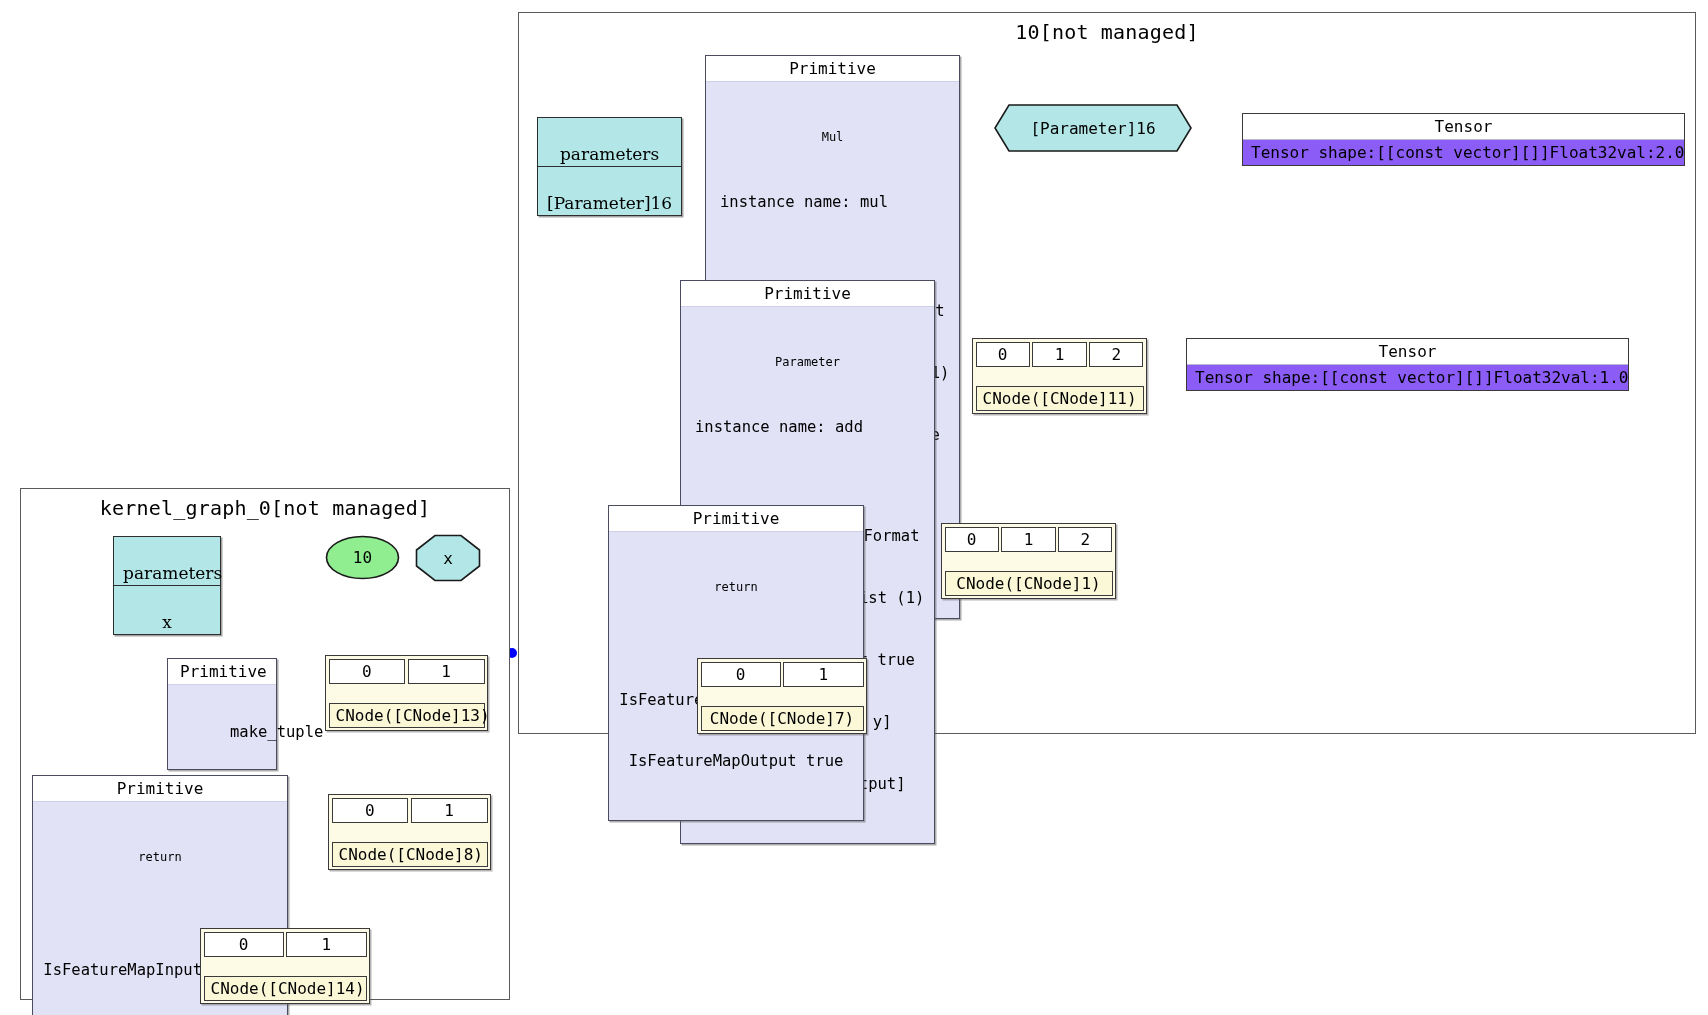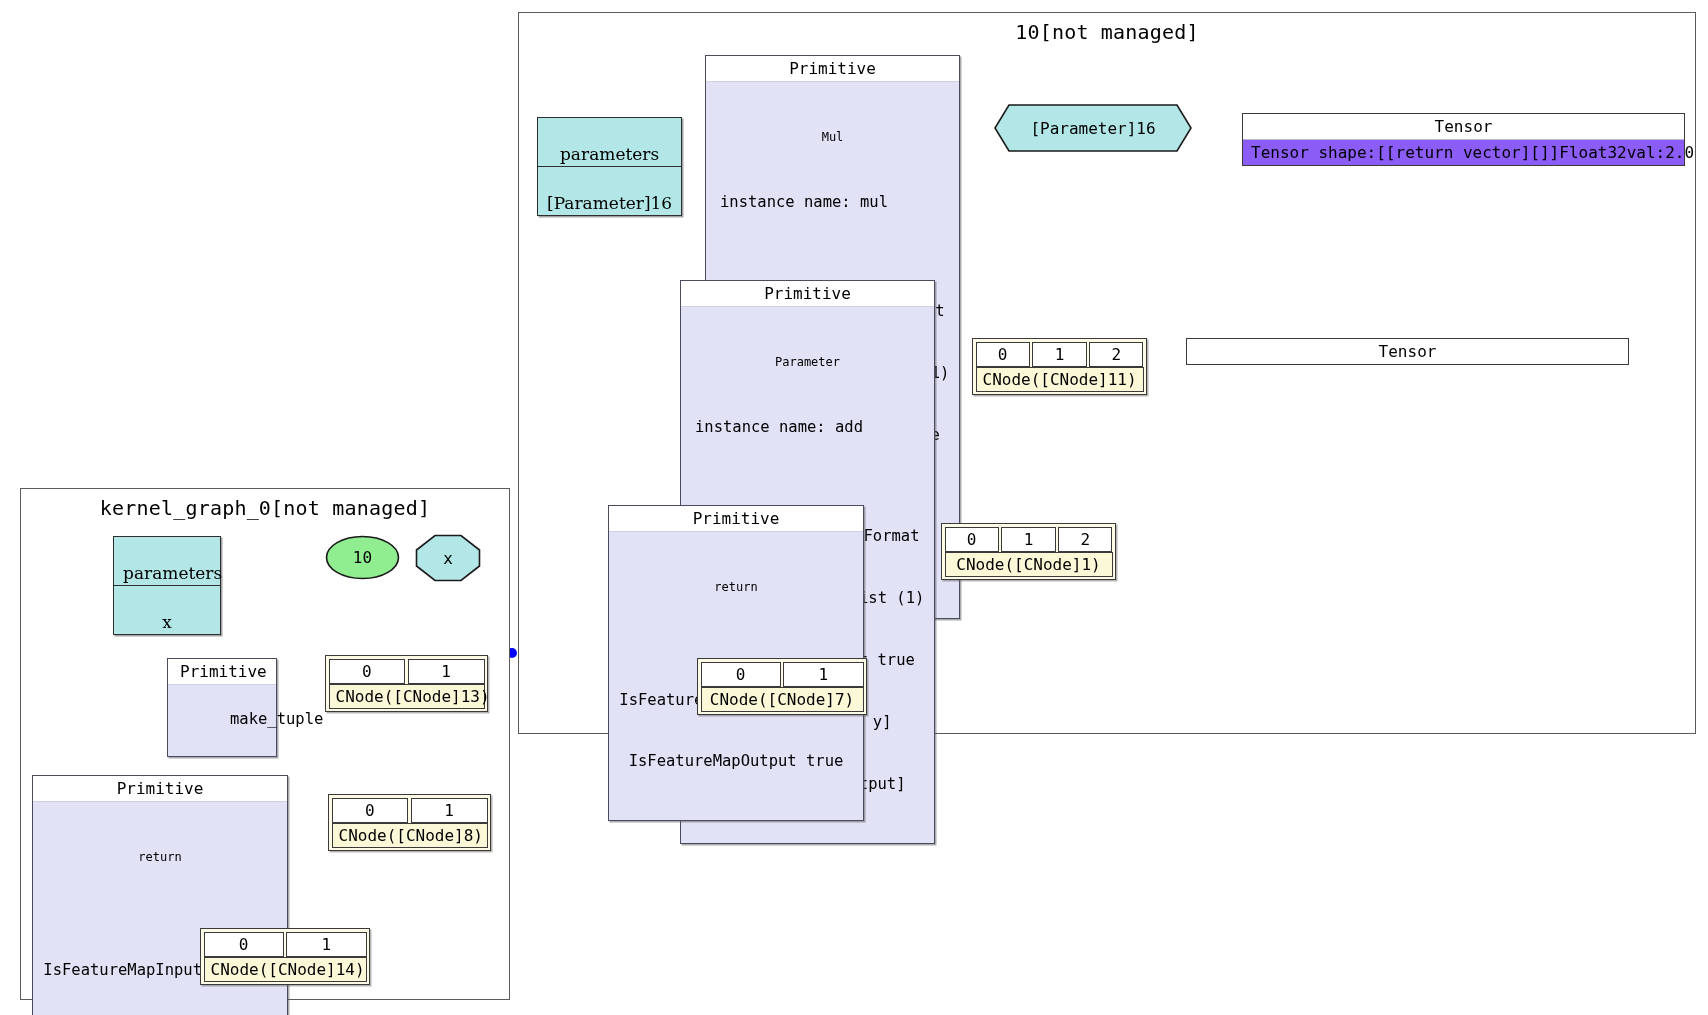--- a/index.html
+++ b/index.html
@@ -44,21 +44,21 @@
   
   .cnode{border:1.5px solid #3a3a3a;background:#fdfbe6;padding:2.5px;box-shadow:1.5px 1.5px 0 rgba(90,90,90,.45);}
   .cnode-ports{display:flex;}
   .cnode-port{
     border:1.3px solid #3a3a3a;background:#ffffff;text-align:center;
     font-size:16px;padding:2px 0;flex:1 1 0;min-width:52px;
   }
   .cnode-port + .cnode-port{margin-left:2.5px;}
   .cnode-label{
     border:1.3px solid #3a3a3a;background:#fbf8d8;text-align:center;
-    font-size:16px;padding:2px 6px;margin-top:0;white-space:nowrap;
+    font-size:16px;padding:2px 6px;margin-top:19px;white-space:nowrap;
   }
 
   
   .shape-wrap{position:absolute;}
   .shape-wrap svg{display:block;overflow:visible;}
   .shape-text{
     position:absolute;inset:0;display:flex;align-items:center;justify-content:center;
     font-size:16px;white-space:nowrap;
   }
 
@@ -141,21 +141,21 @@
 
   <div class="shape-wrap" style="left:993px;top:103px;width:200px;height:50px;">
     <svg width="200" height="50" viewBox="0 0 200 50">
       <polygon points="16,2 184,2 198,25 184,48 16,48 2,25" fill="#b3e7e7" stroke="#1a1a1a" stroke-width="1.6"></polygon>
     </svg>
     <div class="shape-text">[Parameter]16</div>
   </div>
 
   <div class="abs tensor" style="left:1242px;top:113px;width:443px;">
     <div class="tensor-head">Tensor</div>
-    <div class="tensor-body">Tensor shape:[[return vector][]]Float32val:2.0</div>
+    <div class="tensor-body">Tensor shape:[[const vector][]]Float32val:2.0</div>
   </div>
 
   <div class="abs prim" style="left:680px;top:280px;width:255px;">
     <div class="prim-head">Primitive</div>
     <div class="prim-body">
       <span class="prim-name">Parameter</span>
       <span style="display:block;text-align:left;padding-left:4px;">instance name: add</span>
       <span style="display:block;height:6px;"></span>
       <span class="prim-attrs">pri_format DefaultFormat</span>
       <span class="prim-attrs">IsFeatureMapInputList (1)</span>
@@ -169,20 +169,21 @@
     <div class="cnode-ports">
       <div class="cnode-port">0</div>
       <div class="cnode-port">1</div>
       <div class="cnode-port">2</div>
     </div>
     <div class="cnode-label">CNode([CNode]11)</div>
   </div>
 
   <div class="abs tensor" style="left:1186px;top:338px;width:443px;">
     <div class="tensor-head">Tensor</div>
+    <div class="tensor-body">Tensor shape:[[const vector][]]Float32val:1.0</div>
   </div>
 
   <div class="abs prim" style="left:608px;top:505px;width:256px;">
     <div class="prim-head">Primitive</div>
     <div class="prim-body">
       <span class="prim-name">return</span>
       <span style="display:block;height:6px;"></span>
       <span class="prim-attrs">IsFeatureMapInputList (1)</span>
       <span class="prim-attrs">IsFeatureMapOutput true</span>
     </div>
@@ -223,21 +224,21 @@
 
   <div class="shape-wrap" style="left:415px;top:534px;width:66px;height:48px;">
     <svg width="66" height="48" viewBox="0 0 66 48">
       <polygon points="20,1.5 46,1.5 64.5,16 64.5,32 46,46.5 20,46.5 1.5,32 1.5,16" fill="#b3e7e7" stroke="#1a1a1a" stroke-width="1.6"></polygon>
     </svg>
     <div class="shape-text">x</div>
   </div>
 
   <div class="abs prim" style="left:167px;top:658px;width:110px;">
     <div class="prim-head">Primitive</div>
-    <div class="prim-body" style="padding:3px 6px 6px;">
+    <div class="prim-body" style="padding:16px 6px 6px;">
       <span>make_tuple</span>
     </div>
   </div>
 
   <div class="abs cnode" style="left:325px;top:655px;width:163px;">
     <div class="cnode-ports">
       <div class="cnode-port">0</div>
       <div class="cnode-port">1</div>
     </div>
     <div class="cnode-label">CNode([CNode]13)</div>

